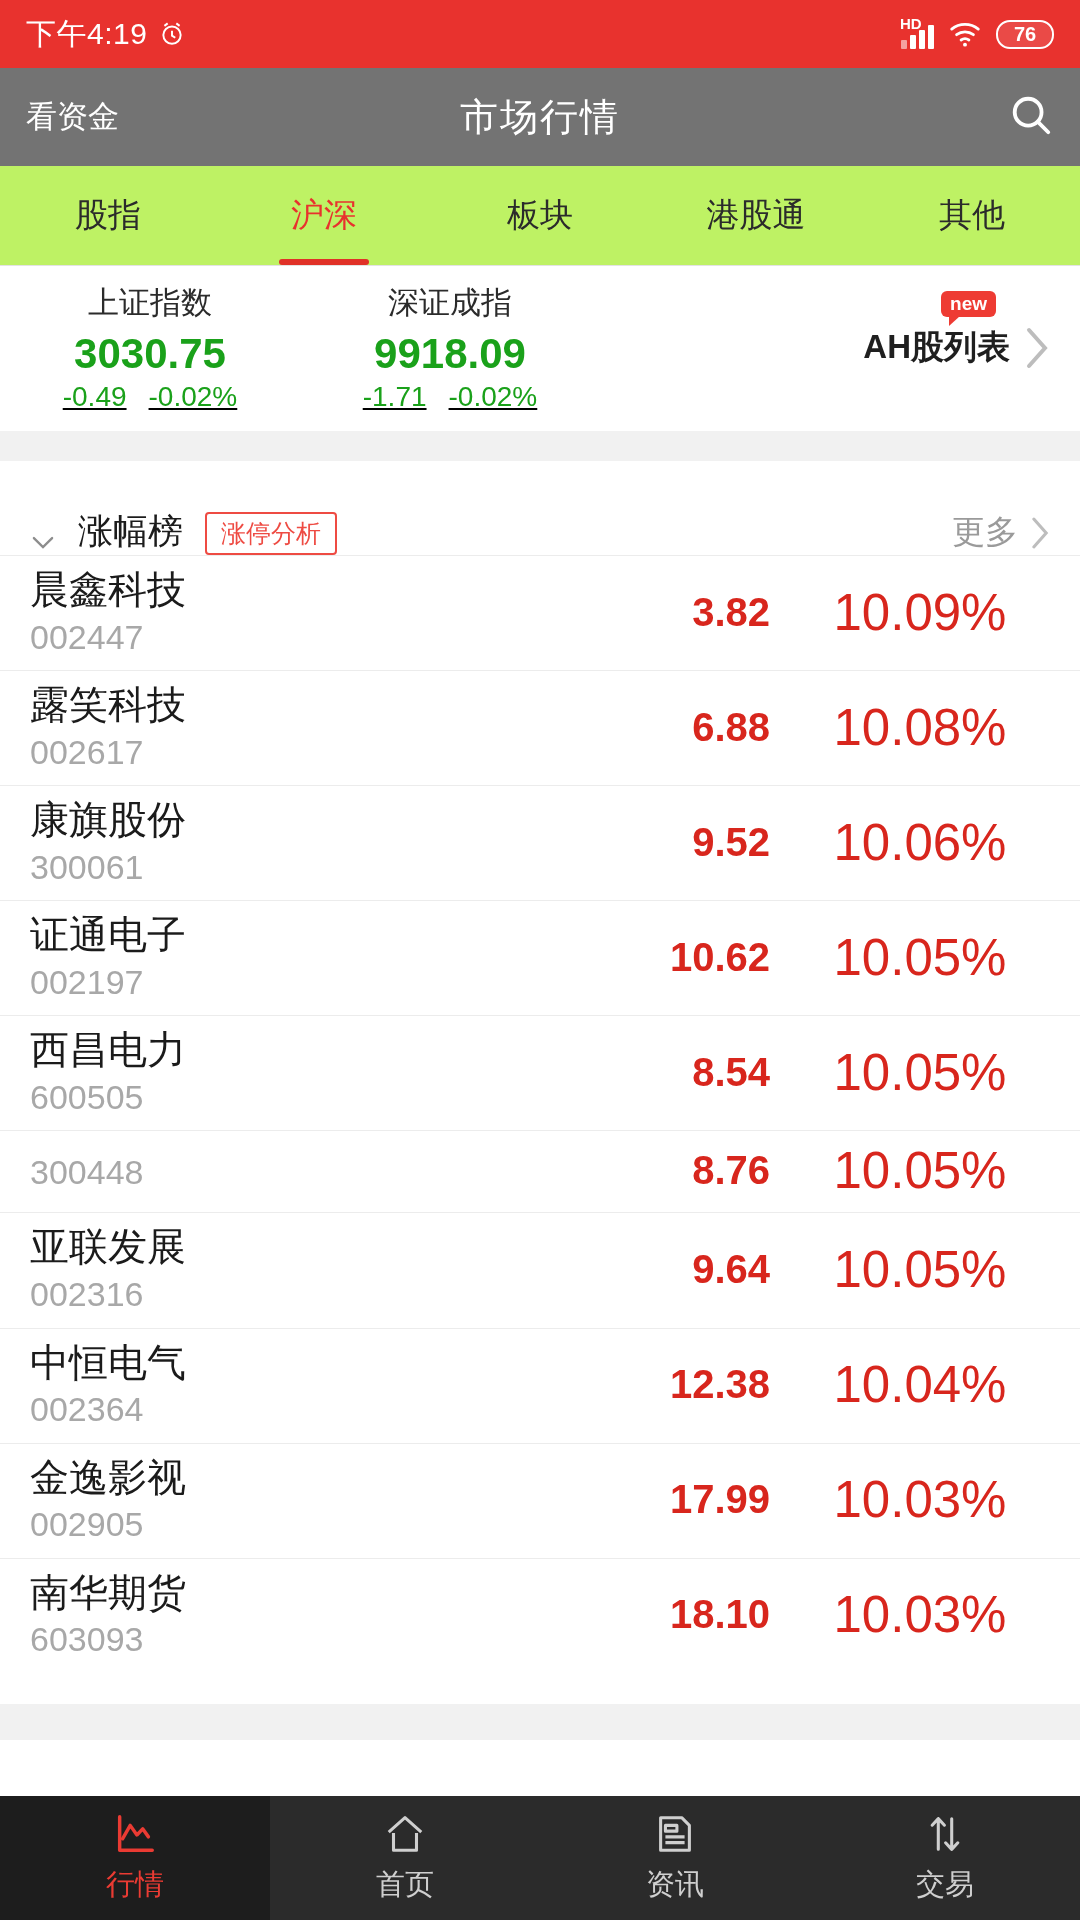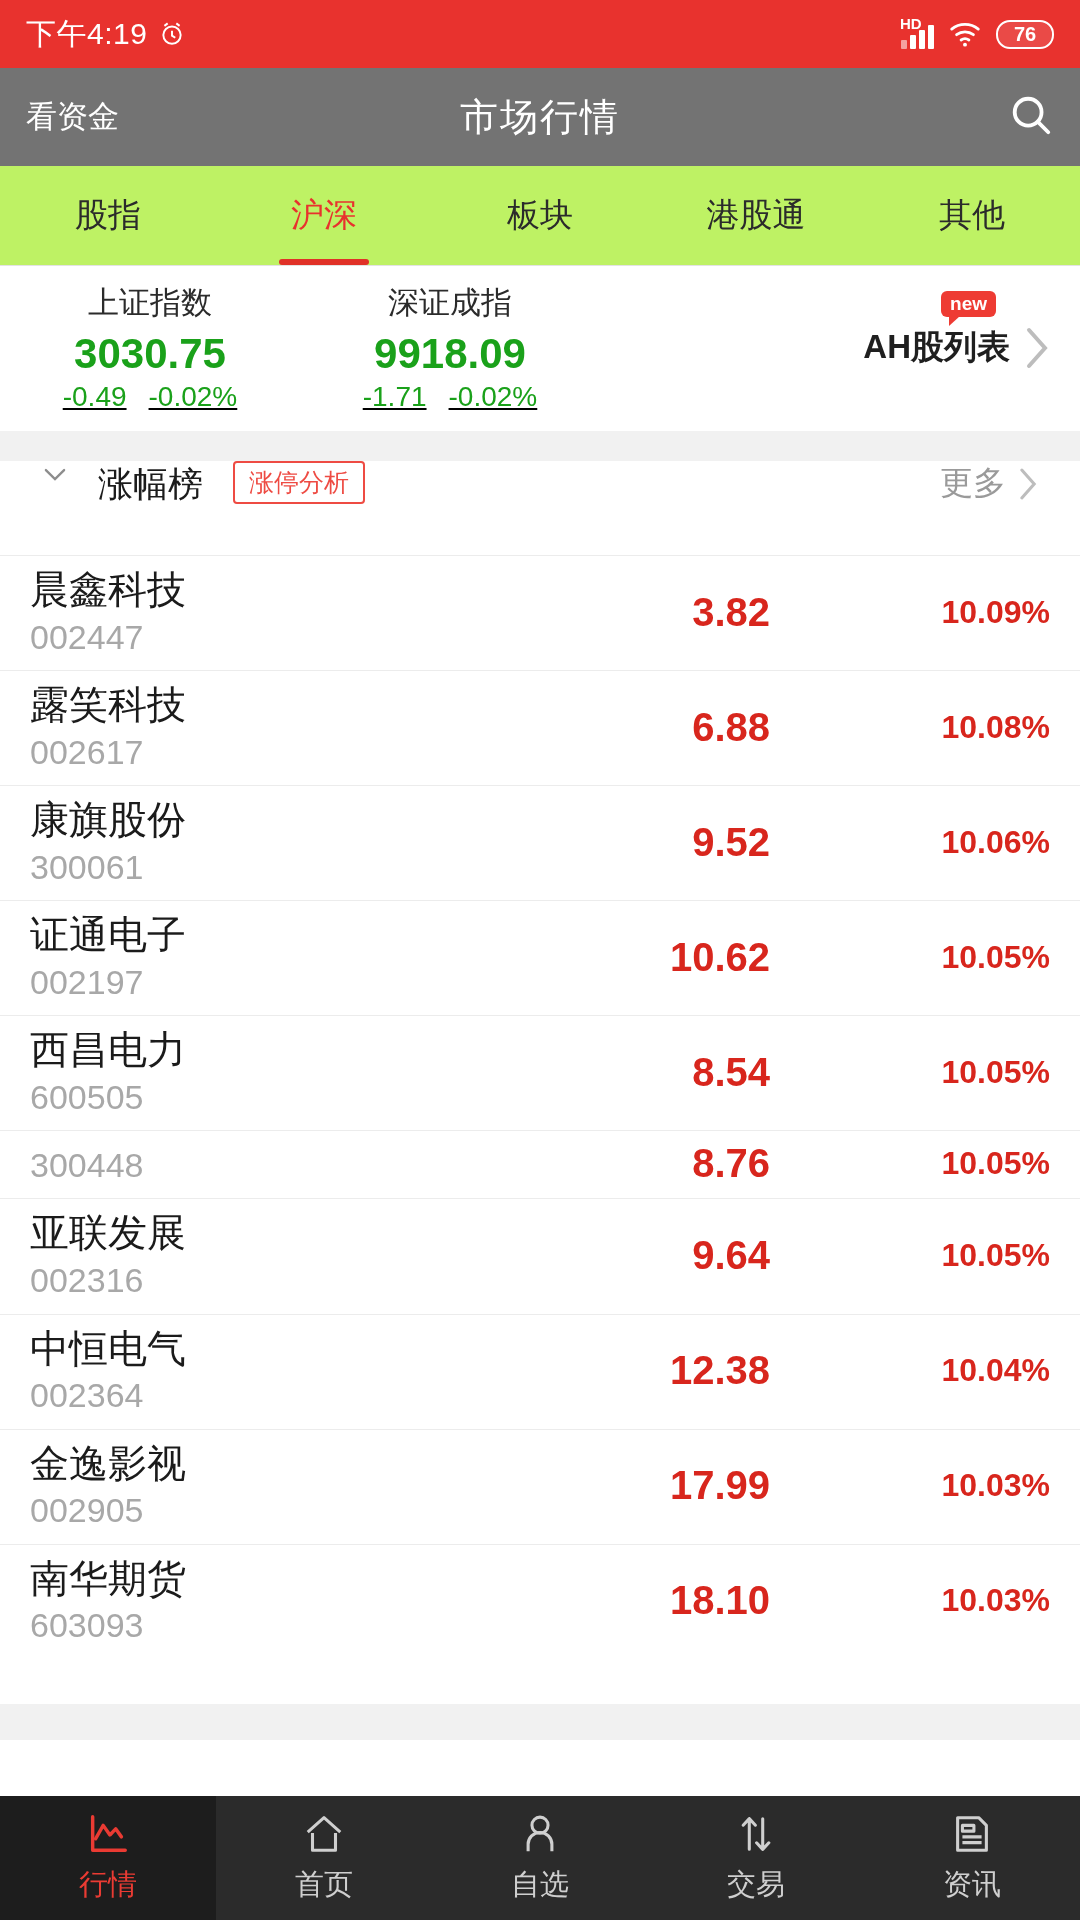--- a/index.html
+++ b/index.html
@@ -91,22 +91,22 @@
     border-width:10px 11px 0 0; border-style:solid;
     border-color:#ee3b33 transparent transparent transparent;
   }
   .chev { width:26px; height:44px; }
 
   .spacer { height:30px; background:#f1f1f1; flex:0 0 auto; }
 
   
   .listwrap { background:#fff; flex:1 1 auto; overflow:hidden; }
   .section-head {
-    display:flex; align-items:flex-start; height:94px;
-    padding:0 42px; gap:30px;
+    display:flex; align-items:flex-end; height:94px;
+    padding:0 30px; gap:22px;
   }
   .caret { width:26px; height:26px; flex:0 0 auto; }
   .section-title { font-size:35px; color:#1c1c1c; }
   .pill {
     border:2px solid #ee4b43; color:#ee4b43; font-size:25px;
     padding:7px 14px; border-radius:4px; line-height:1;
   }
   .more {
     margin-left:auto; display:flex; align-items:center; gap:12px;
     color:#9a9a9a; font-size:33px;
@@ -117,21 +117,21 @@
     padding:10px 30px 12px 30px; border-top:1px solid #ececec;
   }
   .row-name { flex:1 1 auto; min-width:0; }
   .stk-name { font-size:39px; color:#1b1b1b; line-height:1.22; }
   .stk-code { font-size:34px; color:#a8a8a8; line-height:1.25; margin-top:2px; }
   .stk-price {
     width:240px; text-align:right; font-size:40px; font-weight:bold;
     color:#d8261d; padding-right:20px;
   }
   .stk-chg {
-    width:260px; text-align:right; font-size:32px; font-weight:bold;
+    width:260px; text-align:center; font-size:51px; font-weight:normal;
     color:#d8261d;
   }
 
   .bottom-gap { background:#f1f1f1; flex:0 0 auto; height:36px; }
   .white-strip { background:#fff; height:56px; flex:0 0 auto; }
 
   
   .bottomnav {
     height:124px; background:#2b2b2b; display:flex; flex:0 0 auto;
   }
@@ -355,39 +355,32 @@
     </div>
 
     <div class="nav-item">
       <svg class="nav-ico" viewBox="0 0 24 24" fill="none" stroke="#cfcfcf" stroke-width="1.6" stroke-linejoin="round">
         <path d="M3.5 11 12 3.5 20.5 11"></path>
         <path d="M6 11.5V20.5h12V11.5"></path>
       </svg>
       <span>首页</span>
     </div>
 
-    <div class="nav-item">
-      <svg class="nav-ico" viewBox="0 0 24 24" fill="none" stroke="#cfcfcf" stroke-width="1.6">
-        <circle cx="12" cy="7.4" r="4.2"></circle>
-        <path d="M5.8 21v-3.6a6.2 6.2 0 0 1 12.4 0V21"></path>
-      </svg>
-      <span>自选</span>
-    </div>
-
-    <div class="nav-item">
-      <svg class="nav-ico" viewBox="0 0 24 24" fill="none" stroke="#cfcfcf" stroke-width="1.6" stroke-linecap="round" stroke-linejoin="round">
-        <path d="M8.5 20V4M8.5 4 5.3 7.4M8.5 4l3.2 3.4"></path>
-        <path d="M15.5 4v16M15.5 20l3.2-3.4M15.5 20l-3.2-3.4"></path>
-      </svg>
-      <span>交易</span>
-    </div>
 
     <div class="nav-item">
       <svg class="nav-ico" viewBox="0 0 24 24" fill="none" stroke="#cfcfcf" stroke-width="1.6" stroke-linejoin="round">
         <path d="M4.5 3.5h11l4 4v13h-15z"></path>
         <path d="M7 7.5h6v3H7z"></path>
         <path d="M7 13.5h10M7 16.5h10"></path>
       </svg>
       <span>资讯</span>
     </div>
 
+    <div class="nav-item">
+      <svg class="nav-ico" viewBox="0 0 24 24" fill="none" stroke="#cfcfcf" stroke-width="1.6" stroke-linecap="round" stroke-linejoin="round">
+        <path d="M8.5 20V4M8.5 4 5.3 7.4M8.5 4l3.2 3.4"></path>
+        <path d="M15.5 4v16M15.5 20l3.2-3.4M15.5 20l-3.2-3.4"></path>
+      </svg>
+      <span>交易</span>
+    </div>
+
   </div>
 </div>
 
 </body></html>

